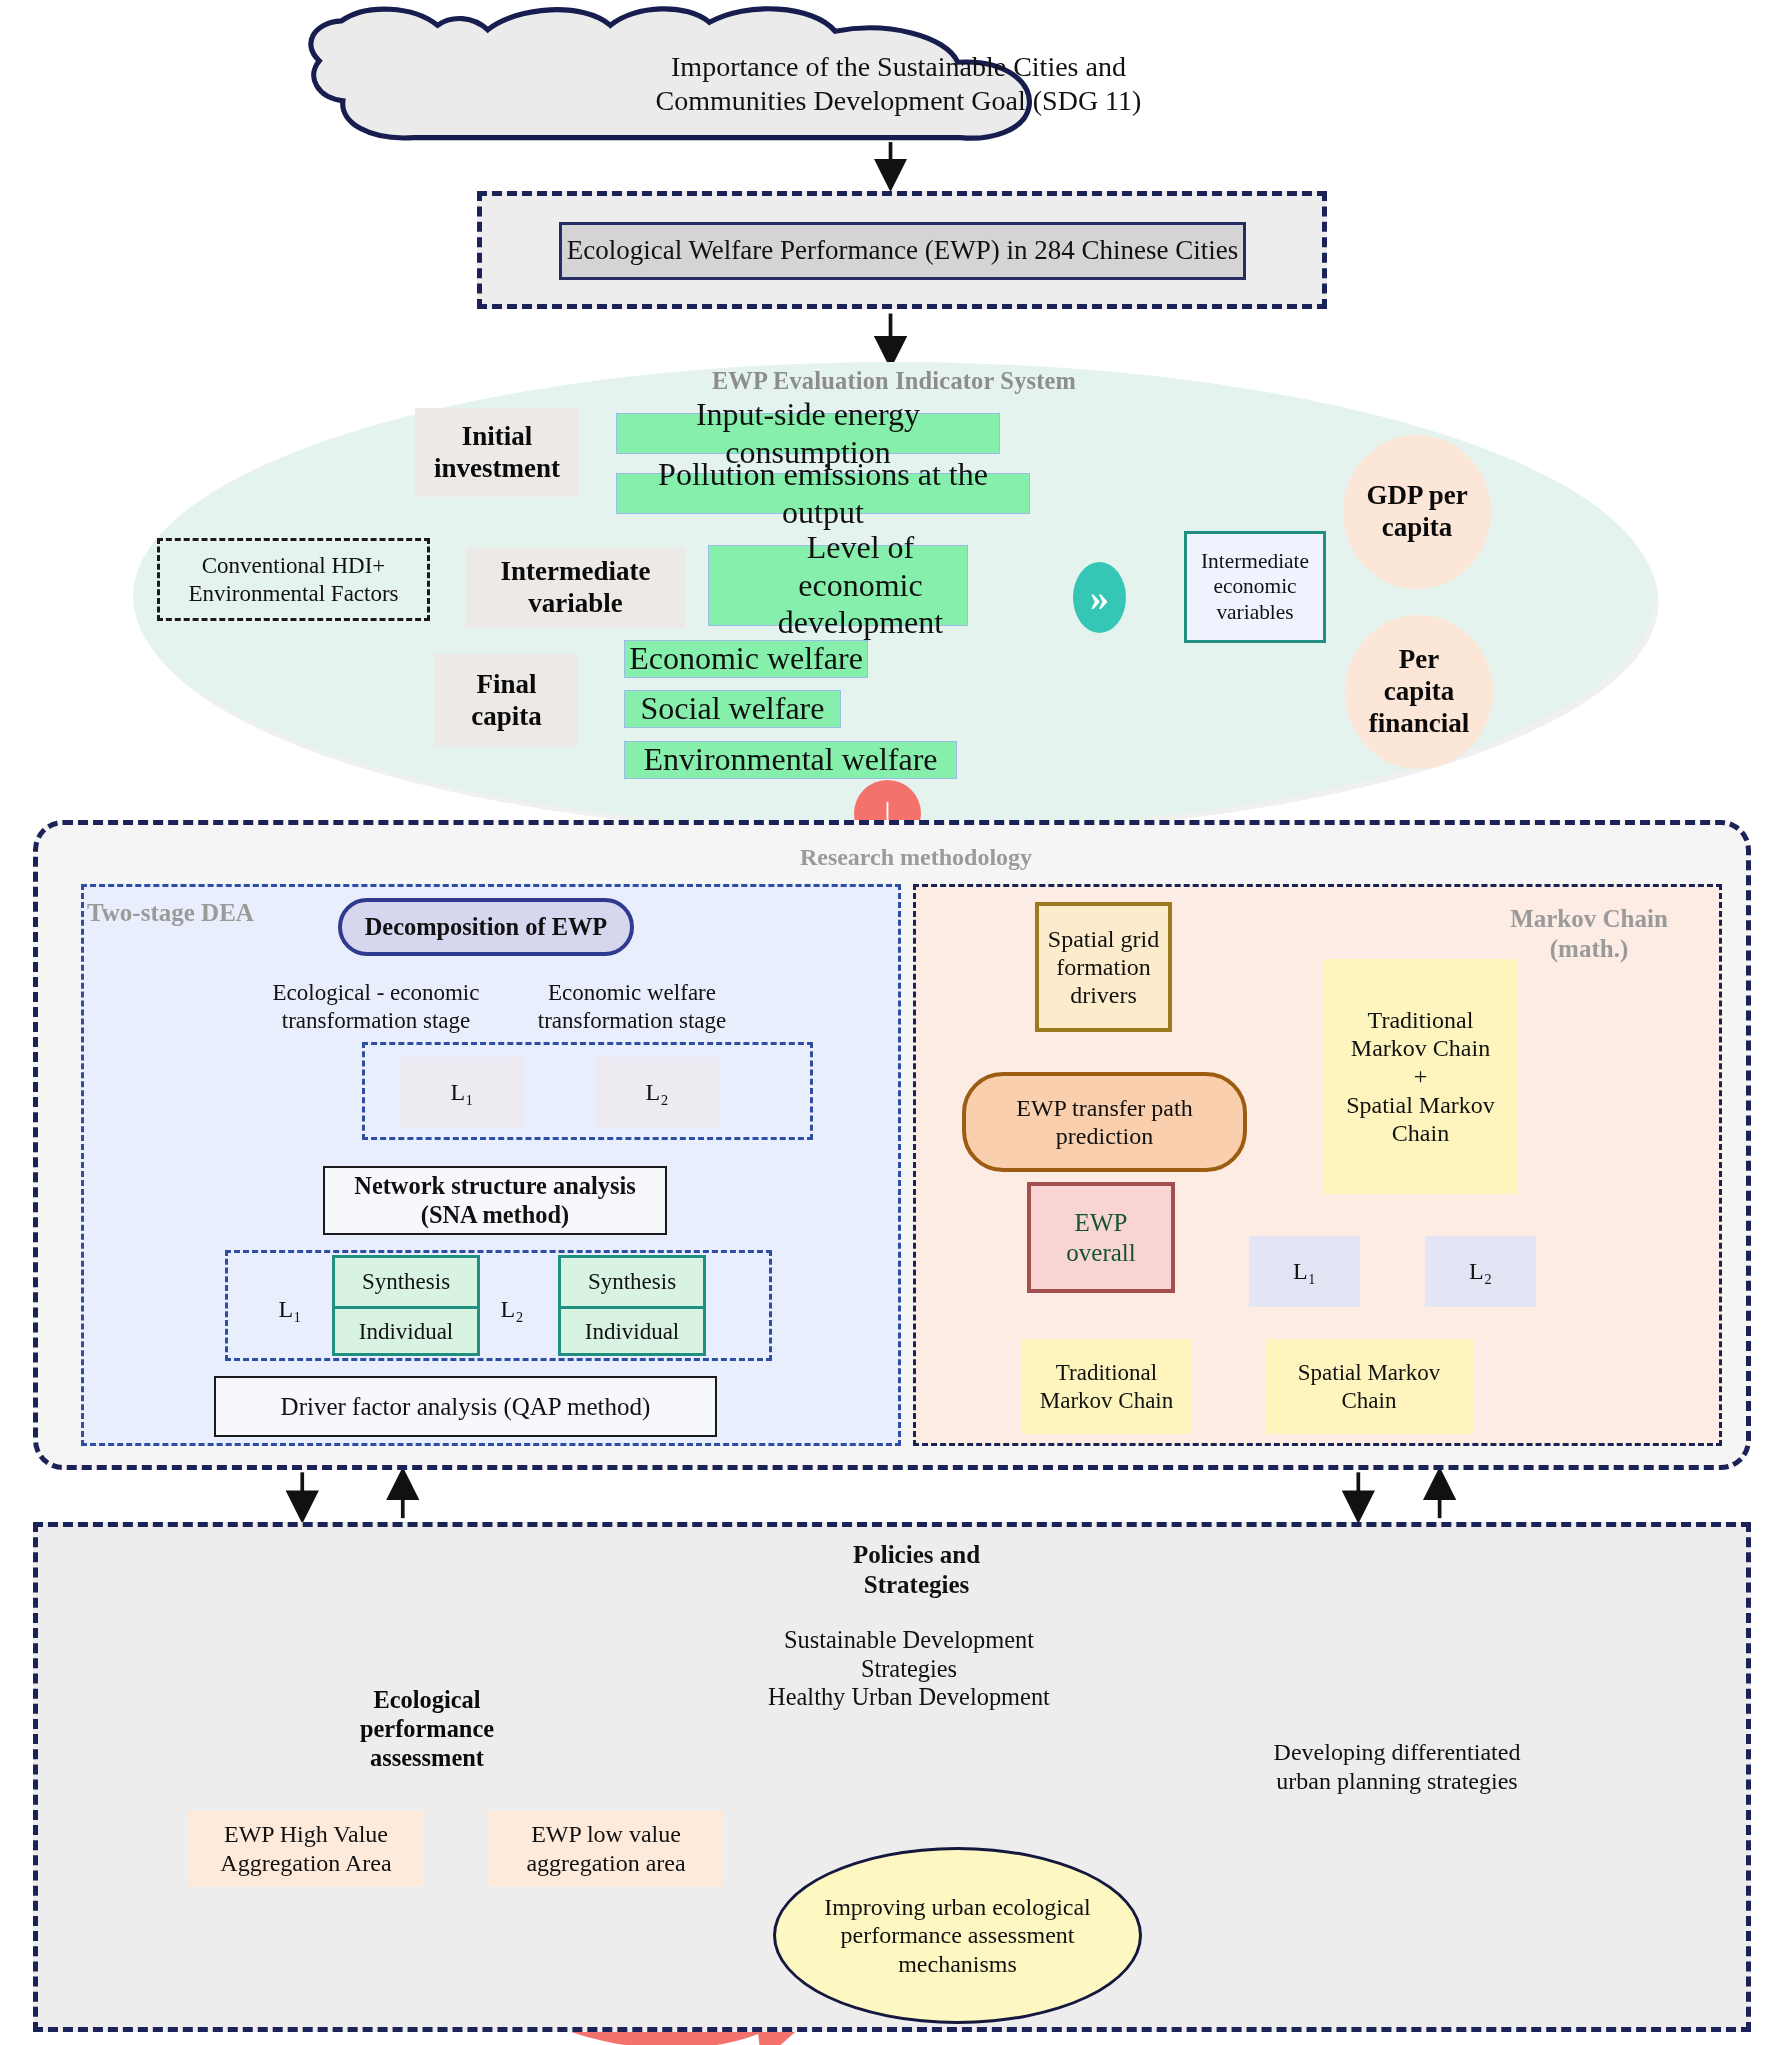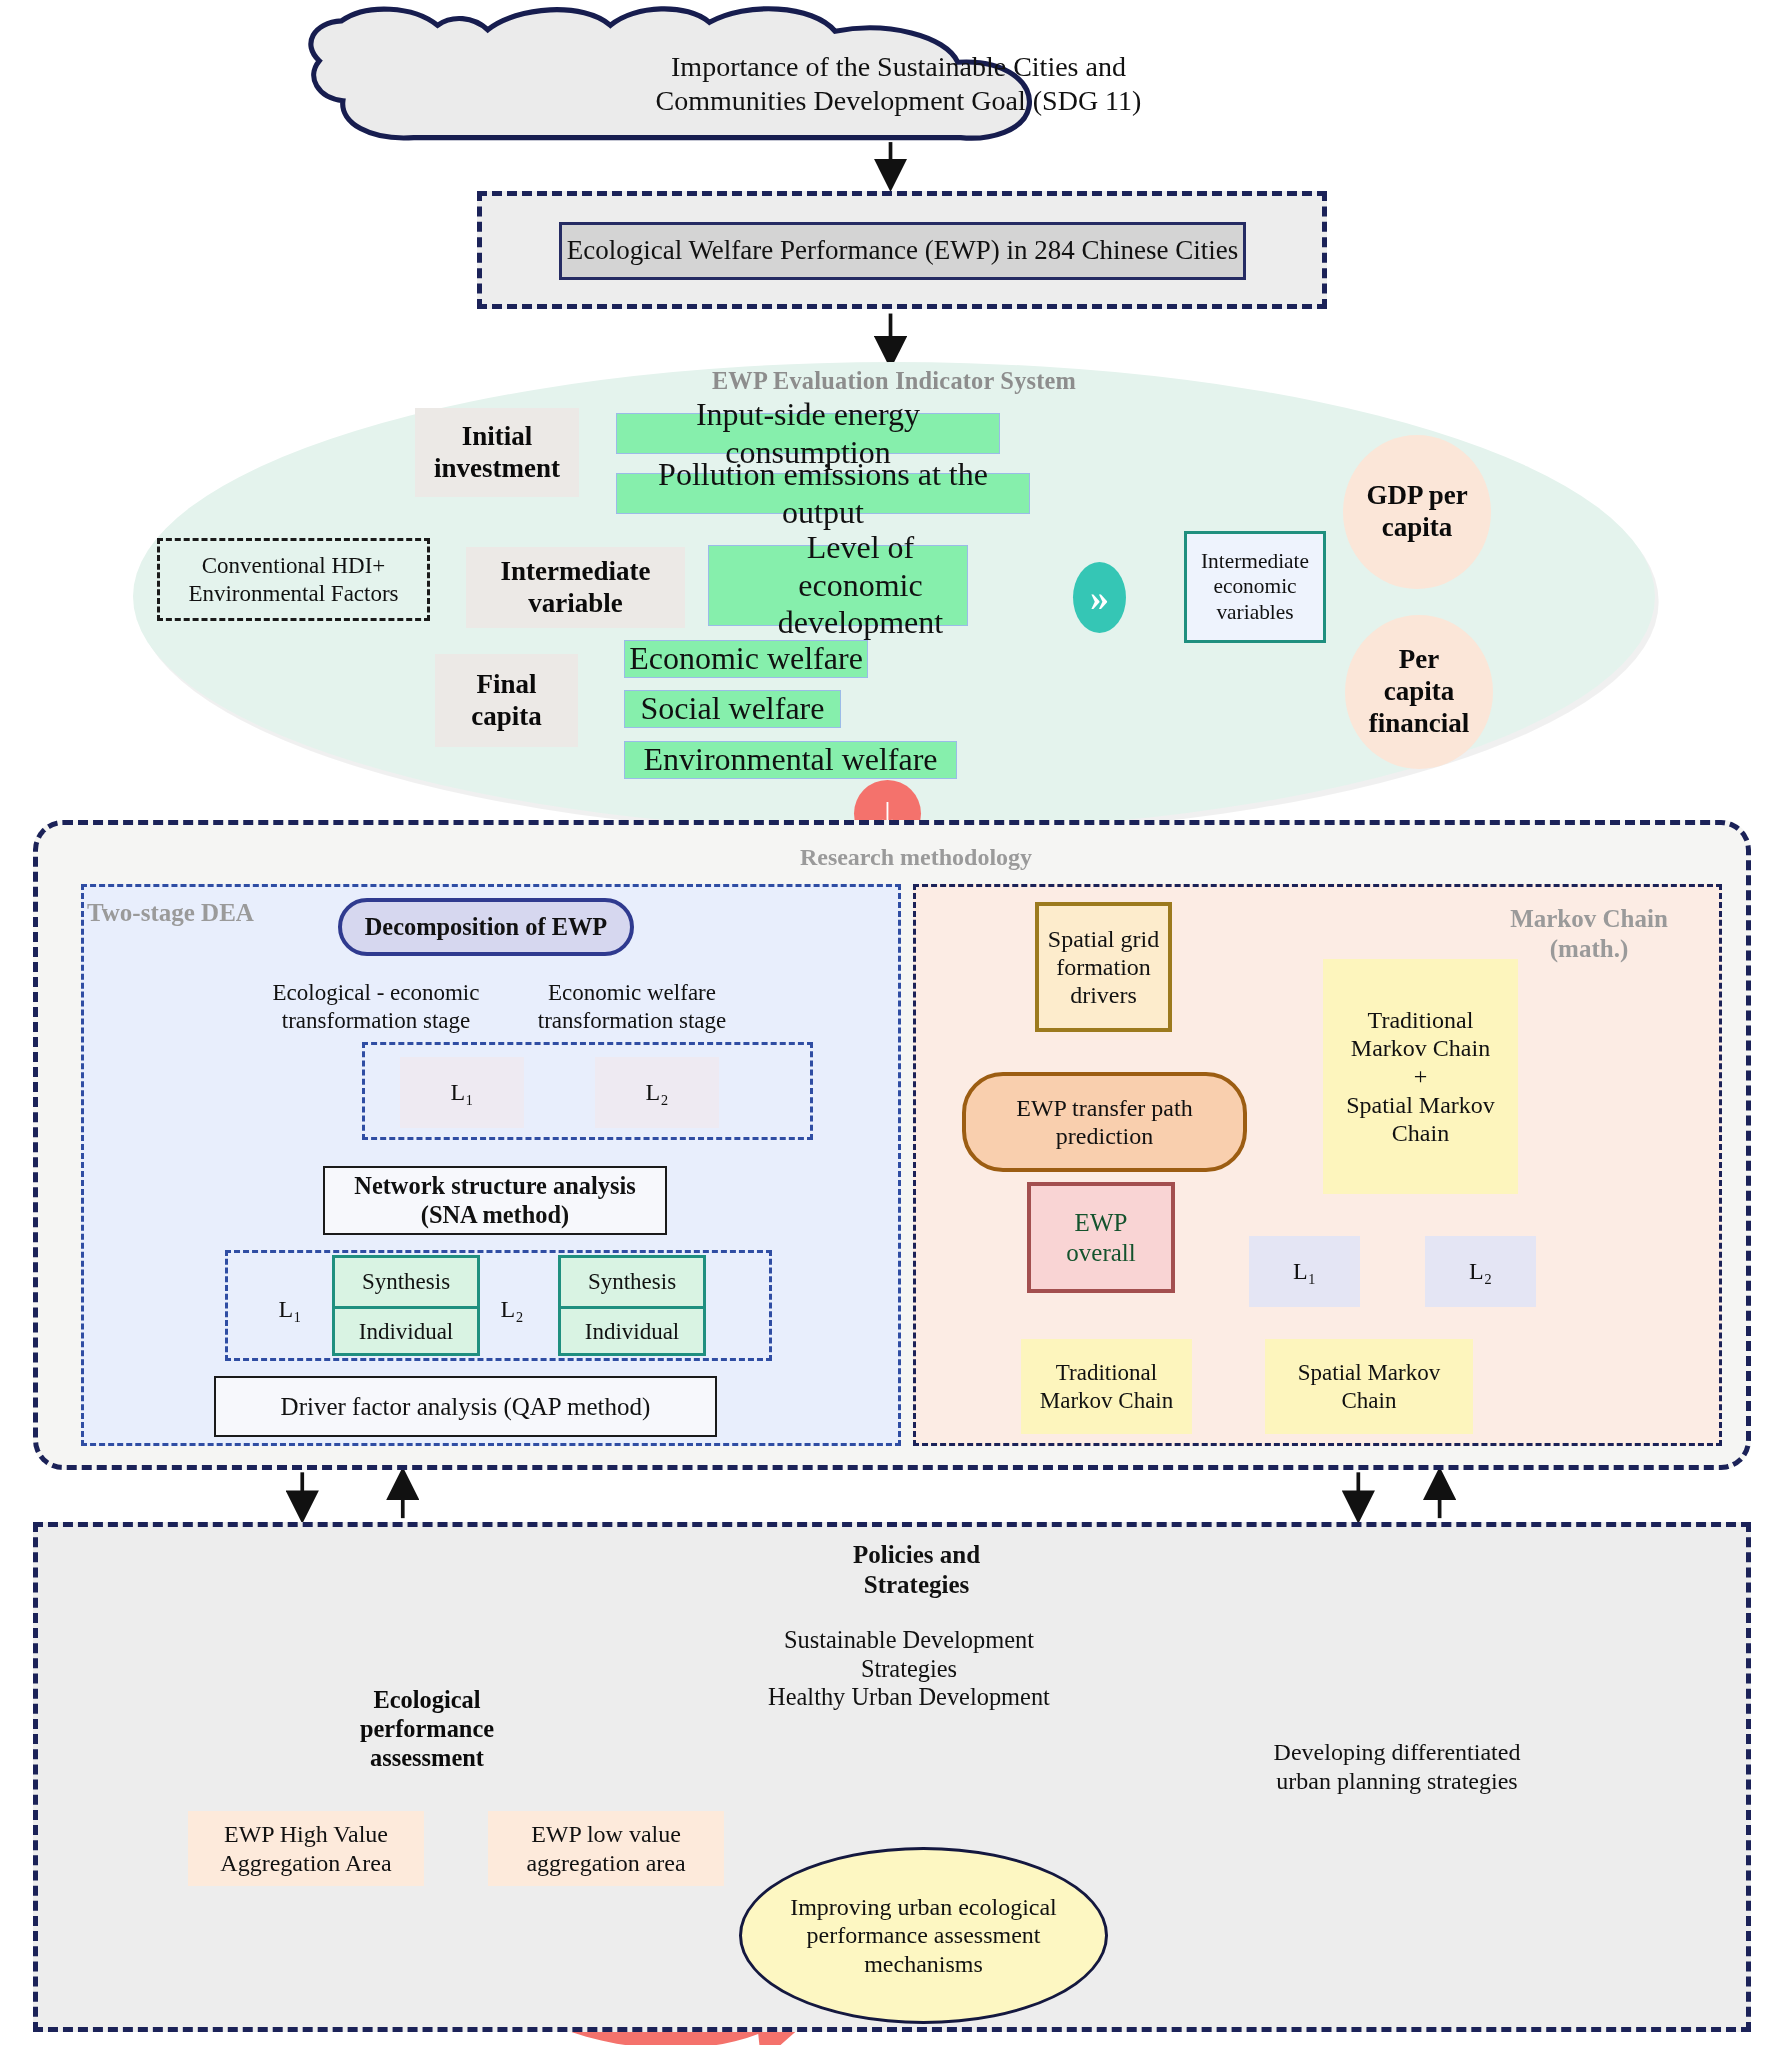--- a/index.html
+++ b/index.html
@@ -113,21 +113,21 @@
     color:#111;flex-direction:column;}
   #diamond-txt{left:294px;top:1648px;width:266px;height:163px;font-size:24.4px;
     font-weight:bold;color:#0b0b0b;flex-direction:column;}
 
   #banner-txt{left:739px;top:1610px;width:340px;height:118px;font-size:24.4px;color:#111;flex-direction:column;}
 
   .peach-box{background:#fdeadb;color:#111;font-size:24px;}
   #ewp-high{left:188px;top:1811px;width:236px;height:75px;flex-direction:column;}
   #ewp-low{left:488px;top:1811px;width:236px;height:75px;flex-direction:column;}
 
-  #yellow-ell{left:739px;top:1847px;width:369px;height:177px;border-radius:50%;
+  #yellow-ell{left:773px;top:1847px;width:369px;height:177px;border-radius:50%;
     border:3.7px solid #14183f;background:#fdf7c2;font-size:24px;color:#111;flex-direction:column;}
 
   #cyl-txt{left:1249px;top:1722px;width:296px;height:89px;font-size:24px;color:#111;flex-direction:column;}
 </style>
 </head>
 <body>
 
 <div class="stage">
 
   <svg class="abs" style="left:0;top:0;" width="1784" height="2046" viewBox="0 0 2414 2768">

